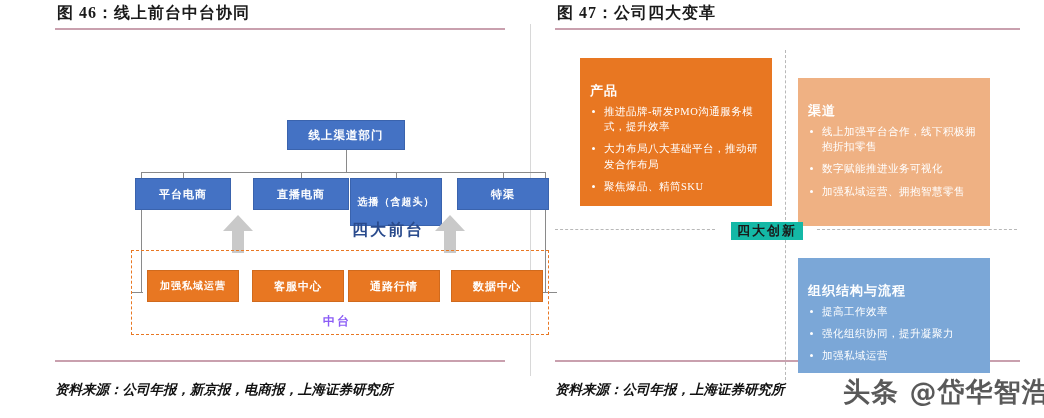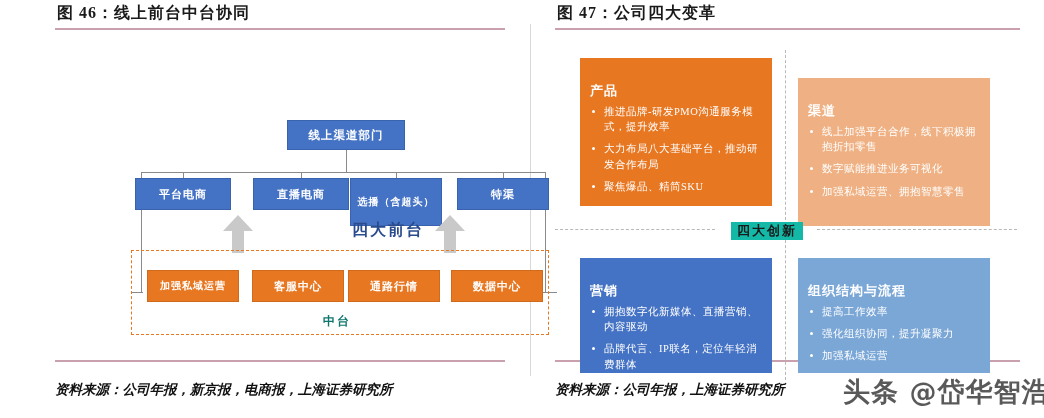--- a/index.html
+++ b/index.html
@@ -119,21 +119,21 @@
     color: #2a4b8d;
     letter-spacing: 2px;
     margin-left: 42px;
   }
   .label-mid {
     position: absolute;
     left: 268px; top: 283px;
     font-family: "Liberation Serif", "DejaVu Serif", serif;
     font-weight: bold;
     font-size: 12px;
-    color: #0f766e;
+    color: #8b5cf6;
     letter-spacing: 2px;
   }
   .dashbox {
     position: absolute;
     left: 76px; top: 220px;
     width: 418px; height: 85px;
     border: 1.5px dashed #e87722;
     box-sizing: border-box;
   }
   .arr {
@@ -320,27 +320,20 @@
 
       <div class="quad" id="q-channel">
         <div class="quad-head">渠道</div>
         <ul>
           <li>线上加强平台合作，线下积极拥抱折扣零售</li>
           <li>数字赋能推进业务可视化</li>
           <li>加强私域运营、拥抱智慧零售</li>
         </ul>
       </div>
 
-      <div class="quad" id="q-market">
-        <div class="quad-head">营销</div>
-        <ul>
-          <li>拥抱数字化新媒体、直播营销、内容驱动</li>
-          <li>品牌代言、IP联名，定位年轻消费群体</li>
-        </ul>
-      </div>
 
       <div class="quad" id="q-org">
         <div class="quad-head">组织结构与流程</div>
         <ul>
           <li>提高工作效率</li>
           <li>强化组织协同，提升凝聚力</li>
           <li>加强私域运营</li>
         </ul>
       </div>
 

